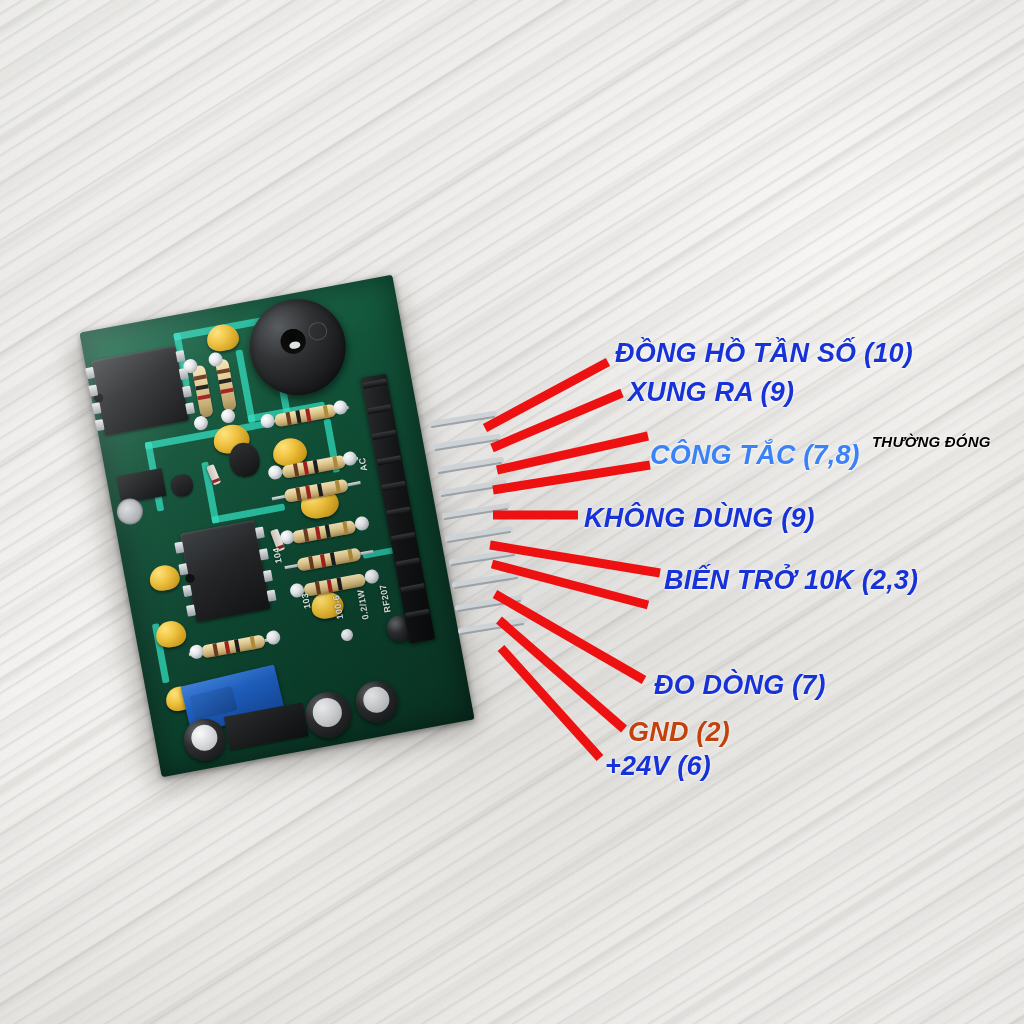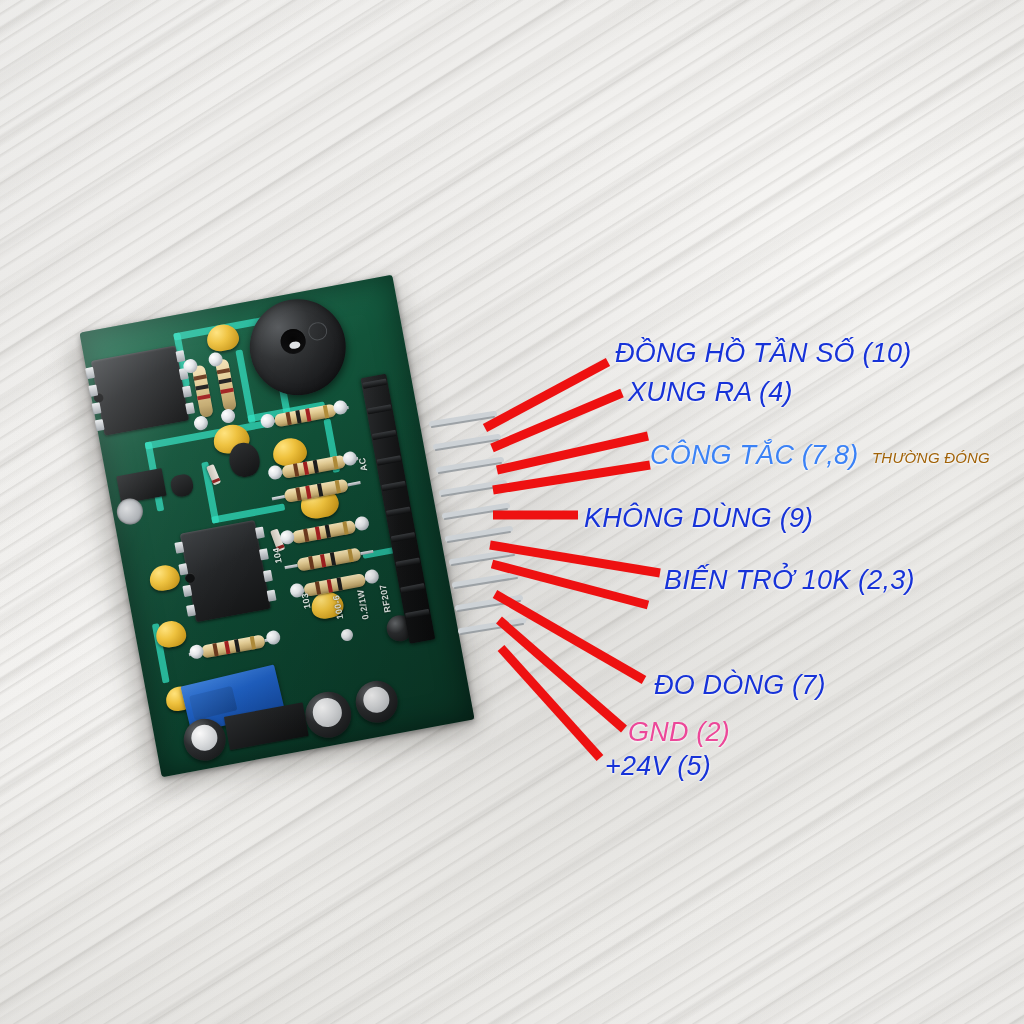--- a/index.html
+++ b/index.html
@@ -109,21 +109,21 @@
        border-radius:2px;box-shadow:0 1px 4px rgba(0,0,0,0.6);}
   .hdr-body .seg{position:absolute;left:1px;width:calc(100% - 2px);height:6px;
        background:linear-gradient(180deg,#3a3d40,#0e0f10);border-radius:1px;}
 
   
   #lines{position:absolute;left:0;top:0;width:1024px;height:1024px;pointer-events:none;}
 
   
   .lbl{
     position:absolute;white-space:nowrap;
-    color:#1733d8;font-style:italic;font-weight:normal;
+    color:#1733d8;font-style:italic;font-weight:bold;
     font-family:"Liberation Sans", sans-serif;
     letter-spacing:0.2px;
     text-shadow:0 1px 2px rgba(255,255,255,0.85), 0 0 3px rgba(255,255,255,0.6);
   }
   .lbl.big{font-size:27px;}
   .lbl.small{font-size:15px;}
 </style>
 </head>
 <body>
 
@@ -357,23 +357,23 @@
       <line x1="493" y1="515" x2="578" y2="515" stroke="#ee1111" stroke-width="9" stroke-linecap="butt"></line>
       <line x1="490" y1="545" x2="660" y2="573" stroke="#ee1111" stroke-width="9" stroke-linecap="butt"></line>
       <line x1="492" y1="564" x2="648" y2="605" stroke="#ee1111" stroke-width="9" stroke-linecap="butt"></line>
       <line x1="495" y1="594" x2="644" y2="680" stroke="#ee1111" stroke-width="9" stroke-linecap="butt"></line>
       <line x1="499" y1="620" x2="624" y2="729" stroke="#ee1111" stroke-width="9" stroke-linecap="butt"></line>
       <line x1="501" y1="648" x2="600" y2="758" stroke="#ee1111" stroke-width="9" stroke-linecap="butt"></line>
     </svg>
 
   <div id="labels">
       <div class="lbl big" style="left: 615px; top: 338px; color: rgb(23, 51, 216);">ĐỒNG HỒ TẦN SỐ (10)</div>
-      <div class="lbl big" style="left: 628px; top: 377px; color: rgb(23, 51, 216);">XUNG RA (4)</div>
+      <div class="lbl big" style="left: 628px; top: 377px; color: rgb(23, 51, 216);">XUNG RA (9)</div>
       <div class="lbl big" style="left: 650px; top: 440px; color: #3b82f6;">CÔNG TẮC (7,8)</div>
-      <div class="lbl small" style="left: 872px; top: 449px; color: #a16207;">THƯỜNG ĐÓNG</div>
+      <div class="lbl small" style="left: 872px; top: 433px; color: #000000;">THƯỜNG ĐÓNG</div>
       <div class="lbl big" style="left: 584px; top: 503px; color: rgb(23, 51, 216);">KHÔNG DÙNG (9)</div>
       <div class="lbl big" style="left: 664px; top: 565px; color: rgb(23, 51, 216);">BIẾN TRỞ 10K (2,3)</div>
       <div class="lbl big" style="left: 654px; top: 670px; color: rgb(23, 51, 216);">ĐO DÒNG (7)</div>
-      <div class="lbl big" style="left: 628px; top: 717px; color: #ec4899;">GND (2)</div>
-      <div class="lbl big" style="left: 605px; top: 751px; color: rgb(23, 51, 216);">+24V (5)</div>
+      <div class="lbl big" style="left: 628px; top: 717px; color: #c2410c;">GND (2)</div>
+      <div class="lbl big" style="left: 605px; top: 751px; color: rgb(23, 51, 216);">+24V (6)</div>
     </div>
 
 </div>
 
 </body></html>

